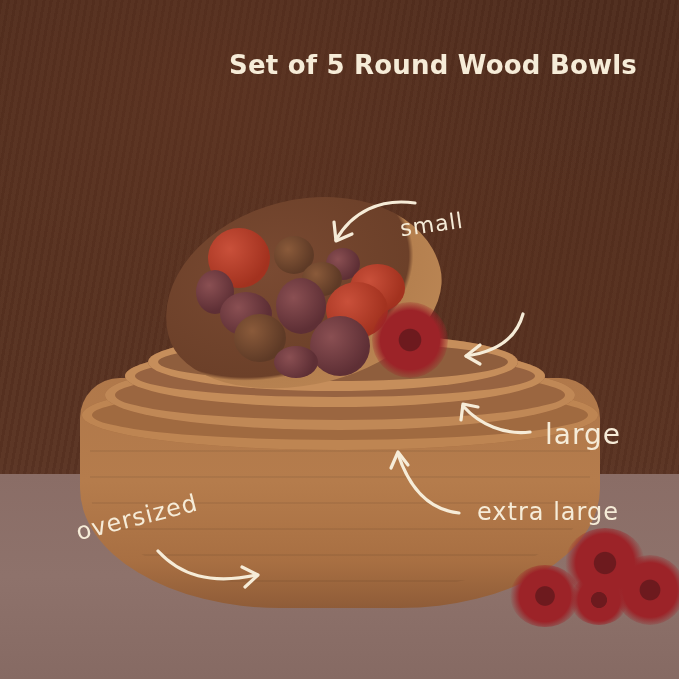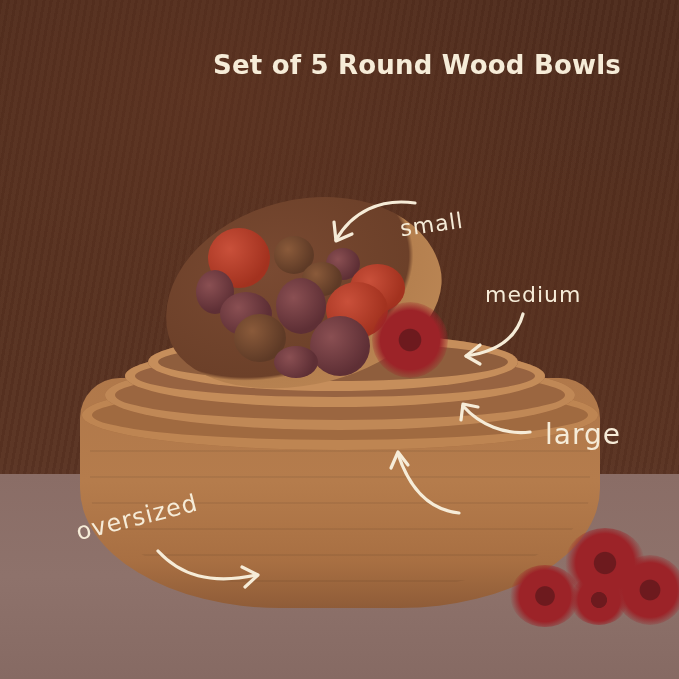--- a/index.html
+++ b/index.html
@@ -32,21 +32,21 @@
   
   .small-bowl { position: absolute; left: 162px; top: 200px; width: 280px; height: 185px;
     background: radial-gradient(ellipse at 40% 35%, #7a4a32 0%, #6c4029 60%, #b5804f 62%, #c08a58 100%);
     border-radius: 50% 50% 48% 52% / 55% 55% 45% 45%; transform: rotate(-14deg); }
   .fruit { position: absolute; border-radius: 50%; }
   .tomato { background: radial-gradient(circle at 35% 35%, #c9503a, #a3321f 70%); }
   .grape { background: radial-gradient(circle at 35% 35%, #8a4f52, #5e2f35 70%); }
   .brown { background: radial-gradient(circle at 35% 35%, #8a5a3a, #5e3a26 70%); }
   .flower { position: absolute; border-radius: 50%;
     background: radial-gradient(circle, #6d1a1e 0 20%, #9c2328 22% 55%, rgba(156,35,40,0) 75%); }
-  .title { position: absolute; left: 0; top: 50px; width: 679px; padding-right: 58px; box-sizing: border-box;
+  .title { position: absolute; left: 0; top: 50px; width: 679px; padding-right: 42px; box-sizing: border-box;
     text-align: right; color: #f6ecd8; font-family: "DejaVu Sans", sans-serif; font-weight: bold;
     font-size: 26px; letter-spacing: 0.2px; }
   .label { position: absolute; color: #f6ecd8; font-family: "DejaVu Sans", sans-serif; font-size: 22px; letter-spacing: 1px; }
   .arrows { position: absolute; left: 0; top: 0; width: 679px; height: 679px; pointer-events: none; }
 </style>
 </head>
 <body>
 
 <div class="scene">
   <div class="wall-texture"></div>
@@ -76,22 +76,22 @@
 
   <div class="flower" style="left:372px;top:302px;width:76px;height:76px;"></div>
   <div class="flower" style="left:510px;top:565px;width:70px;height:62px;"></div>
   <div class="flower" style="left:565px;top:528px;width:80px;height:70px;"></div>
   <div class="flower" style="left:615px;top:555px;width:70px;height:70px;"></div>
   <div class="flower" style="left:570px;top:575px;width:58px;height:50px;"></div>
 
   <div class="title">Set of 5 Round Wood Bowls</div>
 
   <div class="label" style="left:400px;top:212px;transform:rotate(-8deg);">small</div>
-  <div class="label" style="left:485px;top:282px;">medium</div>
   <div class="label" style="left:545px;top:418px;font-size:28px;">large</div>
+  <div class="label" style="left:477px;top:498px;font-size:24px;">extra large</div>
   <div class="label" style="left:80px;top:518px;font-size:24px;transform:rotate(-14deg);transform-origin:left bottom;">oversized</div>
 
   <svg class="arrows" viewBox="0 0 679 679">
     <g fill="none" stroke="#f6ecd8" stroke-width="3.2" stroke-linecap="round" stroke-linejoin="round">
       <g>
         <path d="M415 203 C380 198 352 212 336 240"></path>
         <path d="M334 222 L336 241 L352 234"></path>
       </g>
       <g>
         <path d="M523 314 C516 340 495 352 466 356"></path>

